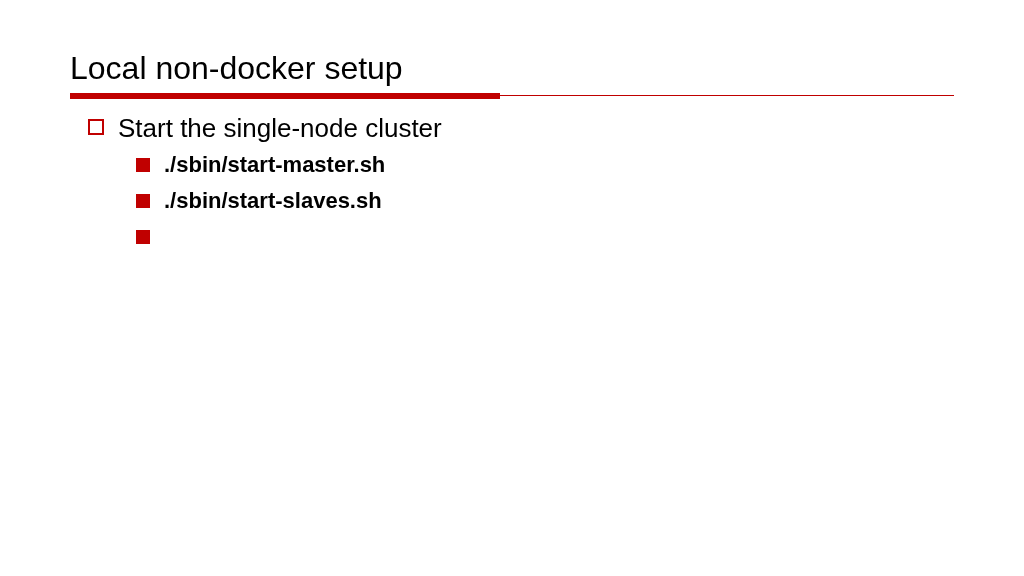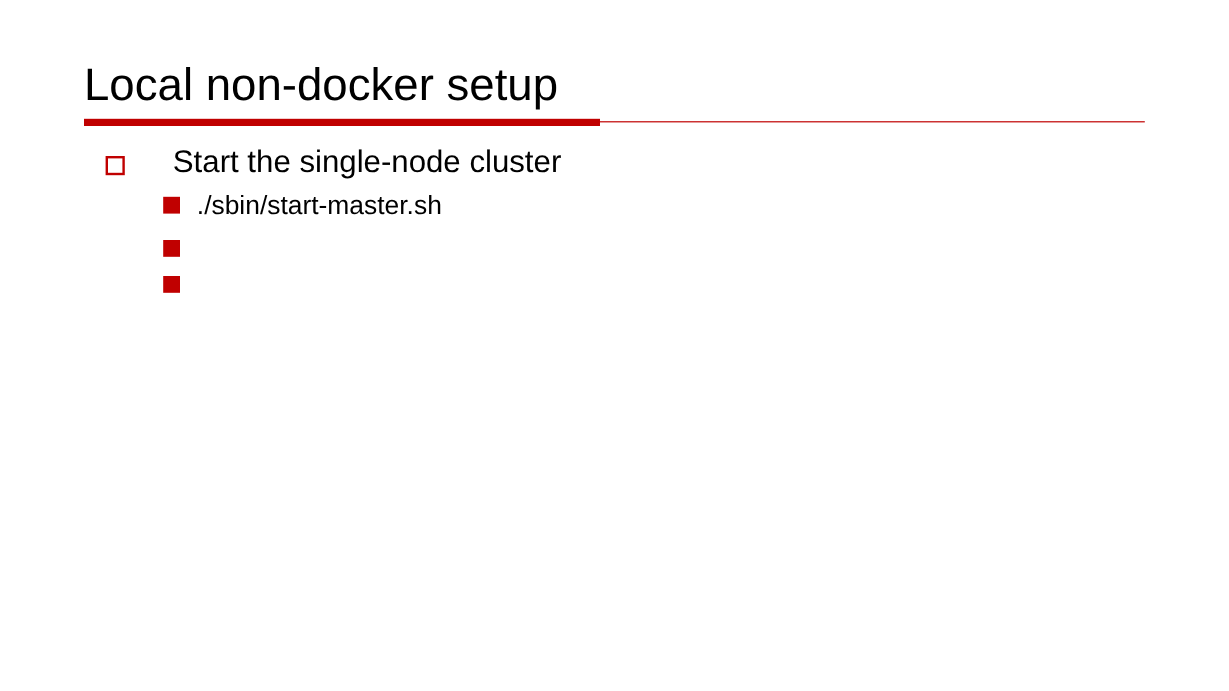--- a/index.html
+++ b/index.html
@@ -9,21 +9,21 @@
     }
     body {
       width: 1024px;
       height: 576px;
       background: #ffffff;
       font-family: Verdana, Geneva, sans-serif;
       color: #000000;
       padding: 50px 70px 0 70px;
     }
     .title {
-      font-size: 38px;
+      font-size: 32px;
       font-weight: normal;
       color: #000000;
       margin-bottom: 6px;
     }
     .rule-container {
       position: relative;
       height: 6px;
       margin-bottom: 14px;
     }
     .rule-thick {
@@ -41,41 +41,41 @@
       height: 1px;
       width: 100%;
       background: #c00000;
     }
     .outer-list {
       list-style: none;
       padding-left: 18px;
     }
     .outer-item {
       display: flex;
-      align-items: center;
+      align-items: flex-start;
       margin-bottom: 8px;
-      gap: 26px;
     }
     .outer-bullet {
       width: 16px;
       height: 16px;
       border: 2.5px solid #c00000;
       display: inline-block;
       margin-right: 14px;
       margin-top: 6px;
       flex-shrink: 0;
     }
     .outer-text {
       font-size: 26px;
       color: #000000;
     }
     .inner-list {
       list-style: none;
       padding-left: 66px;
       margin-top: 4px;
+      font-weight: bold;
     }
     .inner-item {
       display: flex;
       align-items: flex-start;
       margin-bottom: 10px;
     }
     .inner-bullet {
       width: 14px;
       height: 14px;
       background: #c00000;
@@ -106,17 +106,18 @@
   </li>
 </ul>
 
 <ul class="inner-list">
   <li class="inner-item">
     <span class="inner-bullet"></span>
     <span class="inner-text">./sbin/start-master.sh</span>
   </li>
   <li class="inner-item">
     <span class="inner-bullet"></span>
+    <span class="inner-text">./sbin/start-slaves.sh</span>
   </li>
   <li class="inner-item">
     <span class="inner-bullet"></span>
   </li>
 </ul>
 
 </body></html>

